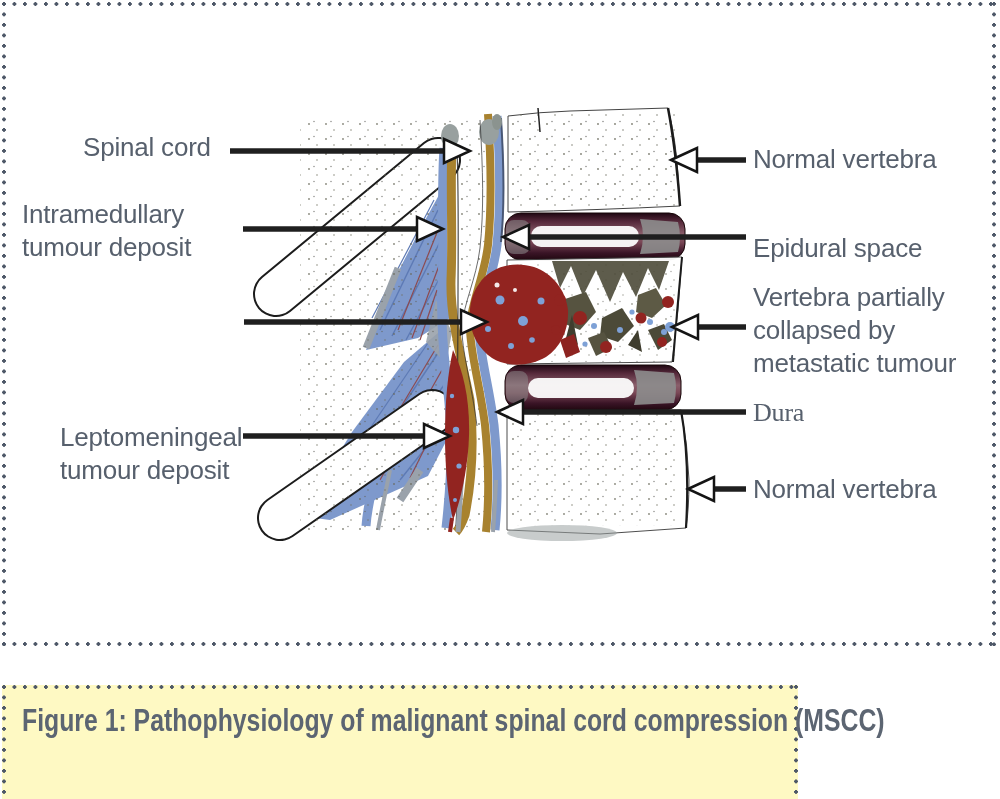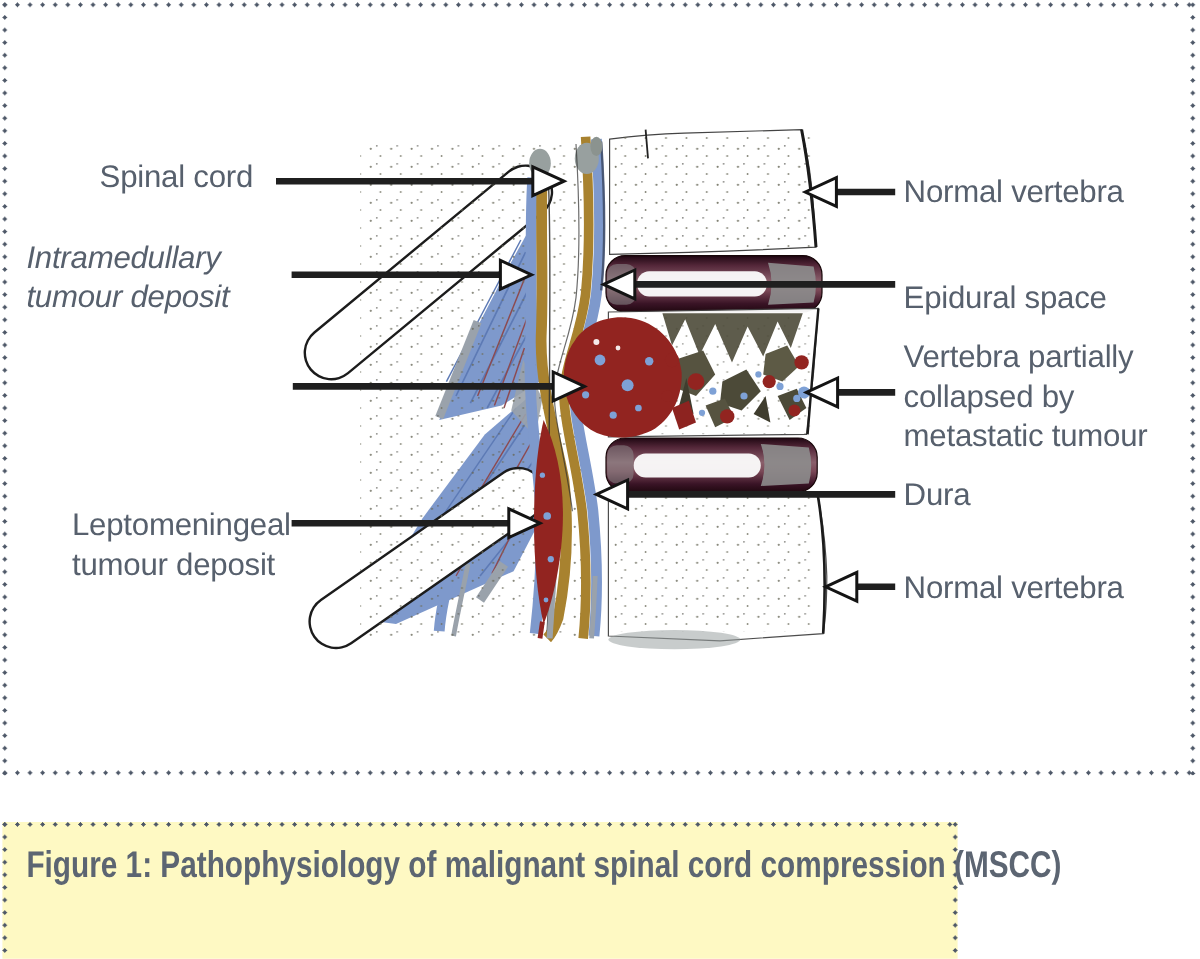--- a/index.html
+++ b/index.html
@@ -17,27 +17,27 @@
   .dv{width:4px;top:0;bottom:0;
       background-image:radial-gradient(circle 1.7px at 2px 2px,#4e5868 97%,rgba(0,0,0,0));
       background-size:4px 10.5px;background-repeat:repeat-y;}
   .dh.t{top:0;} .dh.b{bottom:0;} .dv.l{left:0;} .dv.r{right:0;}
   .art{position:absolute;left:0;top:0;}
   .lbl{
     position:absolute;font-size:26px;line-height:33px;color:#57606d;
     letter-spacing:-0.2px;white-space:pre-line;
   }
   .l1{left:81px;top:129px;}
-  .l2{left:20px;top:196px;font-style:italic;}
+  .l2{left:20px;top:196px;}
   .l3{left:20px;top:302px;}
   .l4{left:20px;top:419px;margin-left:38px;}
   .r1{left:751px;top:141px;}
   .r2{left:751px;top:230px;}
   .r3{left:751px;top:279px;}
-  .r4{left:751px;top:394px;}
+  .r4{left:751px;top:394px;font-family:Liberation Serif, serif;}
   .r5{left:751px;top:471px;}
   .caption-text{
     position:absolute;left:20px;top:16px;width:1200px;
     font-size:31px;line-height:40px;font-weight:bold;color:#5c6572;
     transform:scaleX(0.80);transform-origin:left center;white-space:nowrap;
   }
 </style>
 </head>
 <body>
 

